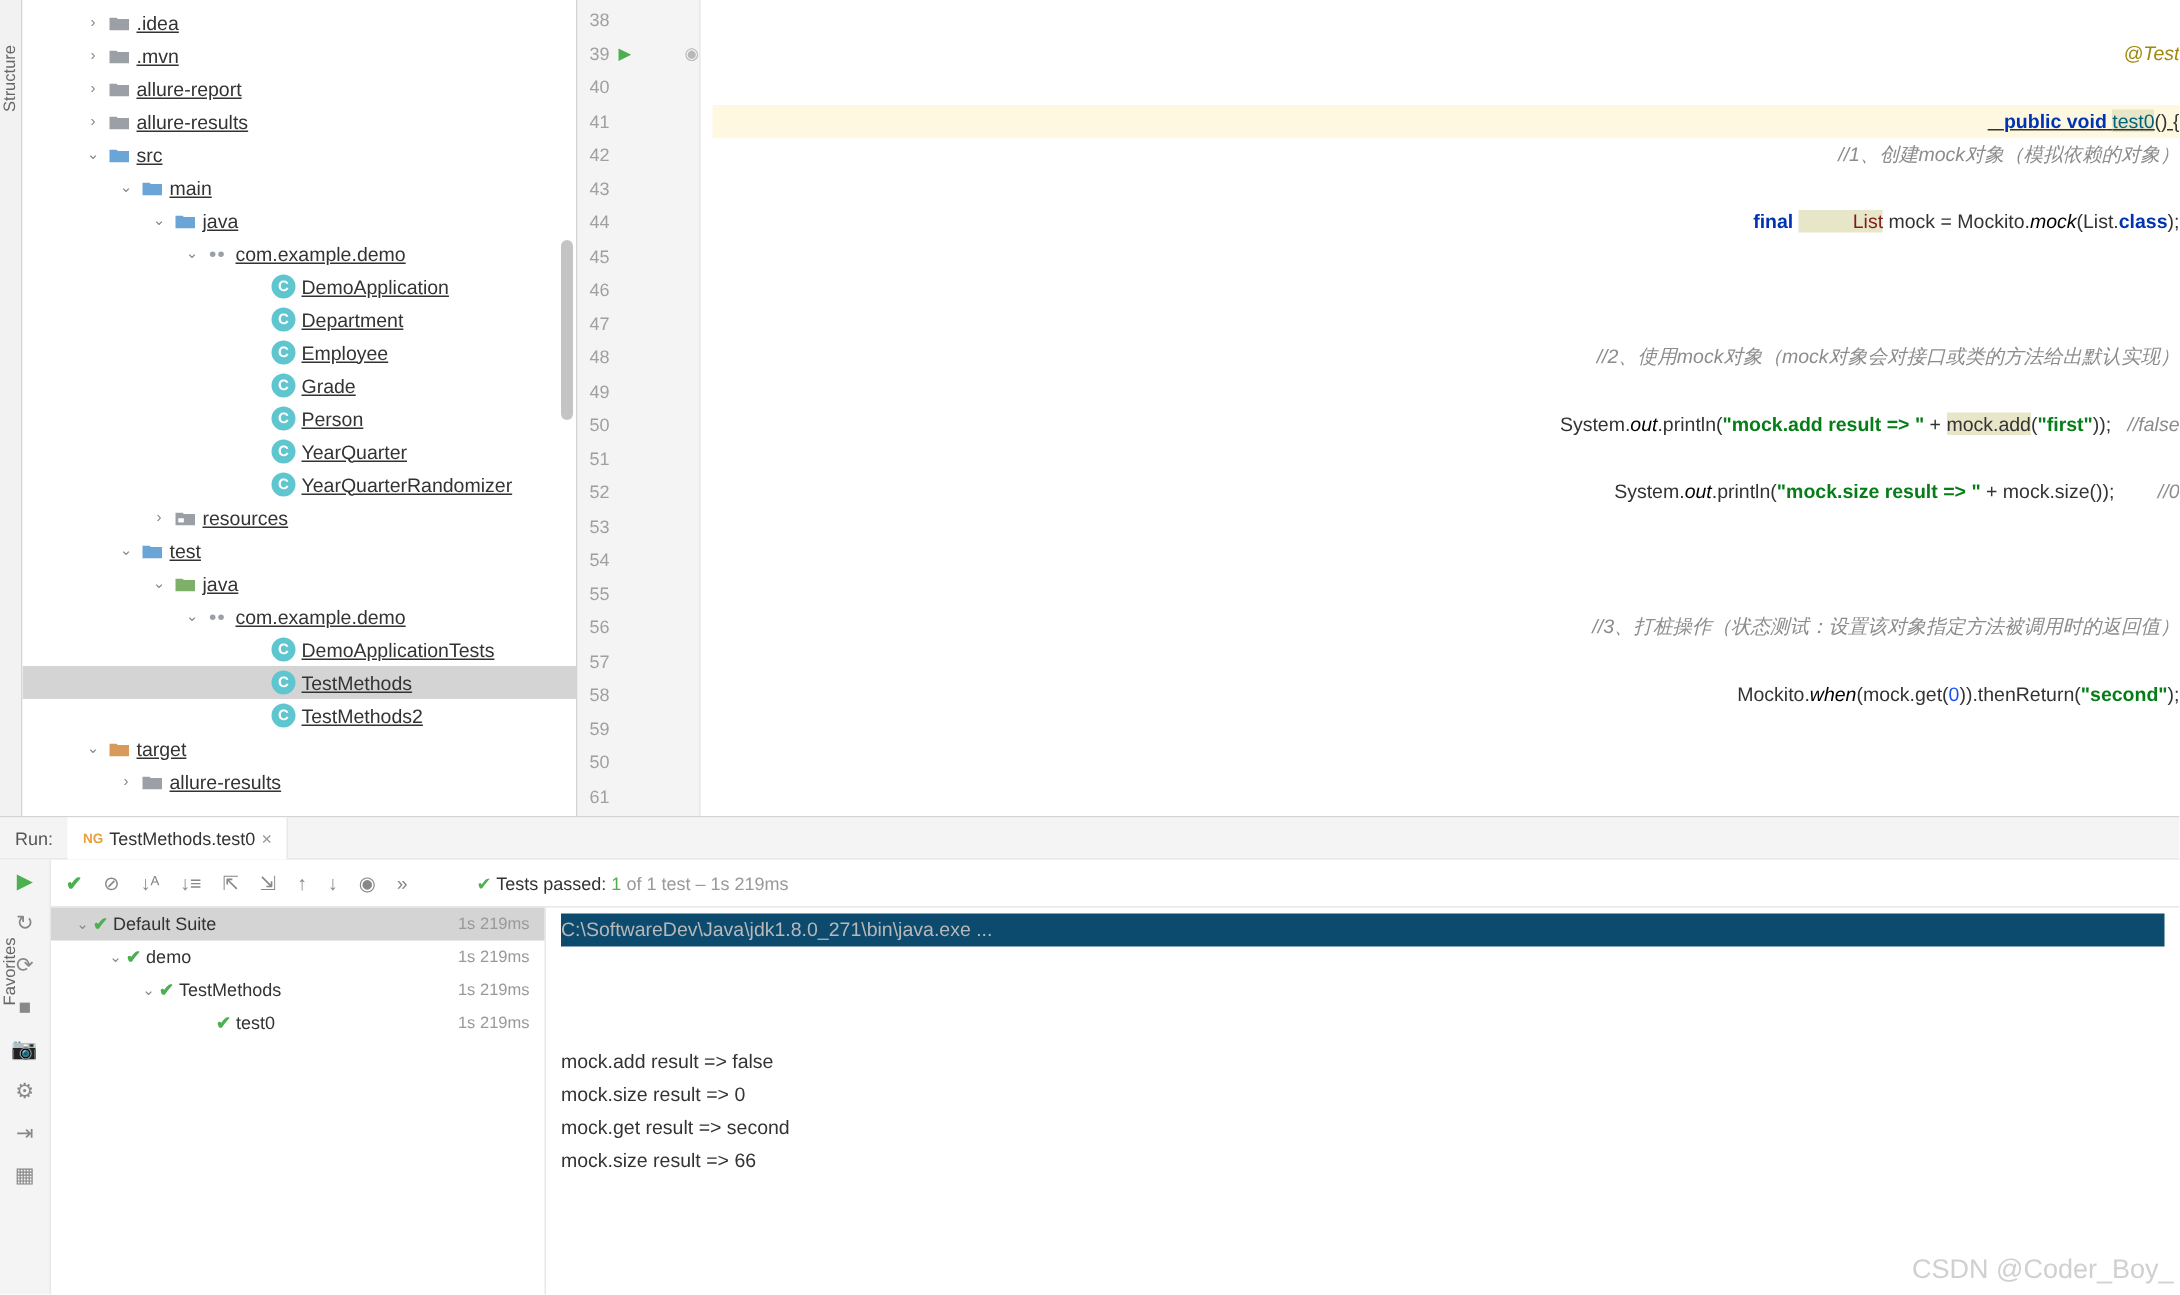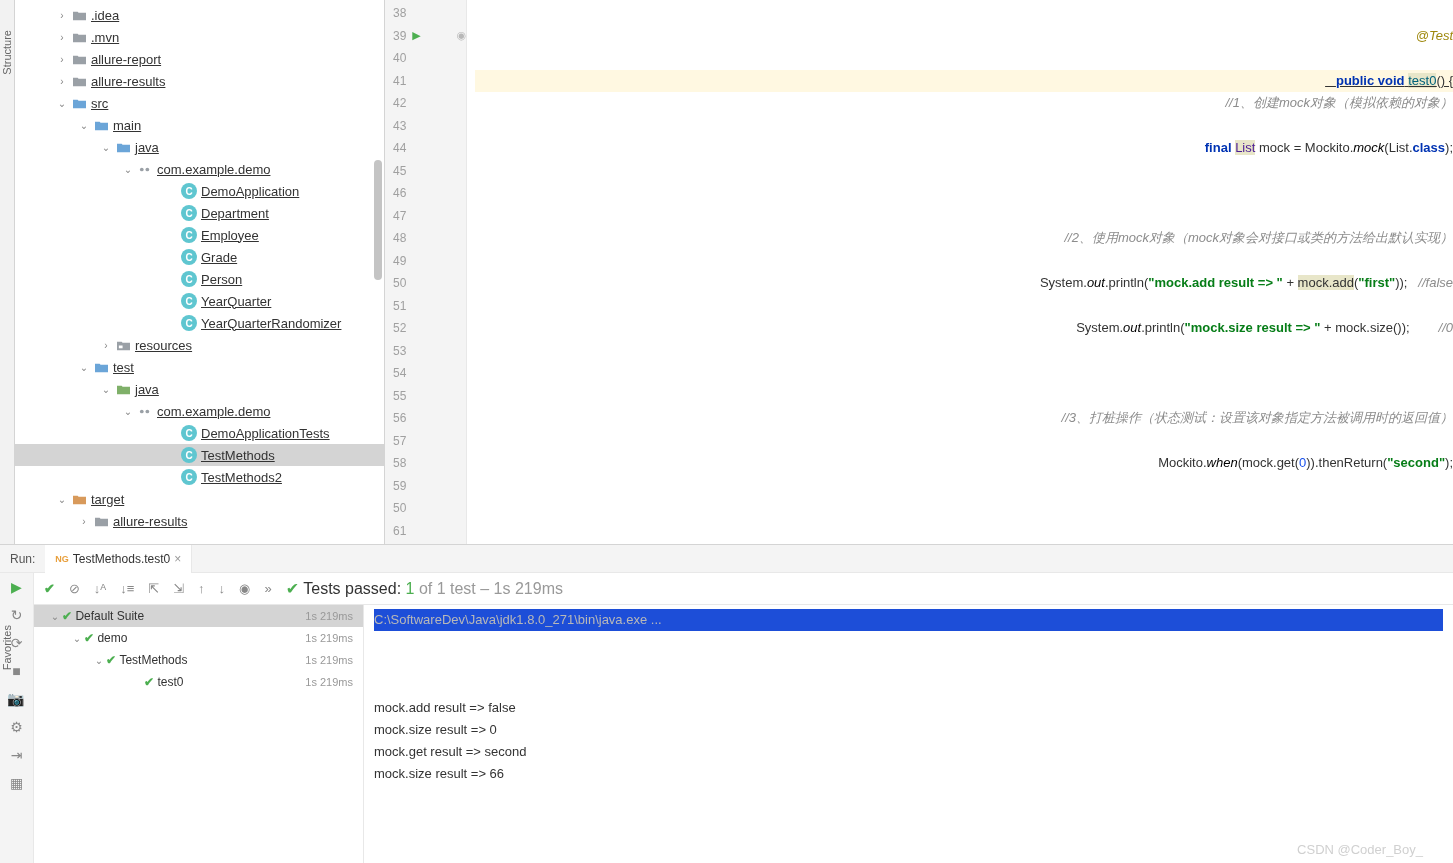--- a/index.html
+++ b/index.html
@@ -19,52 +19,52 @@
 .scrollbar { position:absolute; right:2px; top:160px; width:8px; height:120px; background:#c4c4c4; border-radius:4px; }
 .editor { flex:1; display:flex; background:#fff; overflow:hidden;text-align:right; }
 .gutter { width:82px; background:#f4f4f4; border-right:1px solid #e8e8e8; display:flex; flex-direction:column; padding-top:2px; color:#a0a0a0; font-family:"JetBrains Mono",Consolas,monospace; font-size:12px; }
 .gutter-row { height:22.5px; display:flex; align-items:center; padding-left:8px; gap:6px; }
 .run-tri { color:#4caf50; font-size:11px; }
 .shield { color:#b8b8b8; font-size:11px; }
 .code { flex:1; font-family:"JetBrains Mono",Consolas,monospace; font-size:13px; line-height:22.5px; padding-top:2px; padding-left:8px; white-space:pre; overflow:hidden; }
 .code .hl-line { background:#fff8e1; display:inline-block; width:100%;text-decoration:underline; }
 .kw { color:#0033b3; font-weight:bold; }
 .ann { color:#9e880d; font-style:italic; }
-.type { color:#4c1d95; }
+.type { color:#7f1d1d;padding-left:36px; }
 .str { color:#067d17; font-weight:bold; }
 .cmt { color:#8c8c8c; font-style:italic; }
 .num { color:#1750eb; }
 .ital { font-style:italic; color:#000; }
 .meth { color:#00627a; }
 .hlbg { background:#e8e6c9; }
 .param { color:#8c8c8c; background:#f0f0f0; font-style:normal; padding:0 2px; }
 .bottom { flex:1; border-top:1px solid #d4d4d4; display:flex; flex-direction:column; }
 .run-header { display:flex; align-items:center; height:28px; border-bottom:1px solid #e8e8e8; background:#f4f4f4; }
 .run-label { padding:0 10px; color:#555; font-size:12px; }
 .run-tab { display:flex; align-items:center; gap:4px; padding:0 10px; height:28px; background:#fff; border-right:1px solid #e8e8e8; font-size:12px; }
 .close-x { color:#999; cursor:pointer; font-size:12px; }
 .run-body { flex:1; display:flex; }
 .run-toolbar { width:34px; background:#f4f4f4; border-right:1px solid #e8e8e8; display:flex; flex-direction:column; align-items:center; padding-top:6px; gap:12px; color:#888; }
 .run-toolbar span { cursor:pointer; font-size:14px; }
 .play { color:#4caf50; }
 .test-panel { flex:1; display:flex; flex-direction:column; }
 .test-tools { height:32px; border-bottom:1px solid #e8e8e8; display:flex; align-items:center; padding:0 10px; gap:14px; color:#888; font-size:13px; }
 .tick { color:#4caf50; font-weight:bold; }
-.tests-passed { color:#333; font-size:16px; }
+.tests-passed { color:#333; font-size:12px;margin-left:32px; }
 .tests-passed .g { color:#4caf50; }
 .tests-passed .gr { color:#999; }
 .test-row-area { flex:1; display:flex; }
 .test-tree { width:330px; border-right:1px solid #e8e8e8; }
 .tt-row { display:flex; align-items:center; height:22px; padding-right:10px; font-size:12px; }
 .tt-row.sel { background:#d4d4d4; }
 .tt-row .dur { margin-left:auto; color:#999; font-size:11px; }
 .tt-arrow { width:14px; text-align:center; color:#888; font-size:10px; }
 .console { flex:1; font-family:Consolas,monospace; font-size:13px; color:#333; padding:4px 10px; line-height:22px; }
-.console .path { color:#b8b8b8; background:#1d4ed8; }
-.watermark { position:absolute; right:30px; bottom:6px; color:#d0d0d0; font-size:13px; }
+.console .path { color:#b8b8b8; background:#0c4a6e; }
+.watermark { position:absolute; right:4px; bottom:6px; color:#d0d0d0; font-size:18px; }
 </style>
 </head>
 <body>
 
 <div class="root">
  <div class="top">
   <div class="sidebar-vert">
     <span>Structure</span>
     <span style="margin-top:500px">Favorites</span>
   </div>

